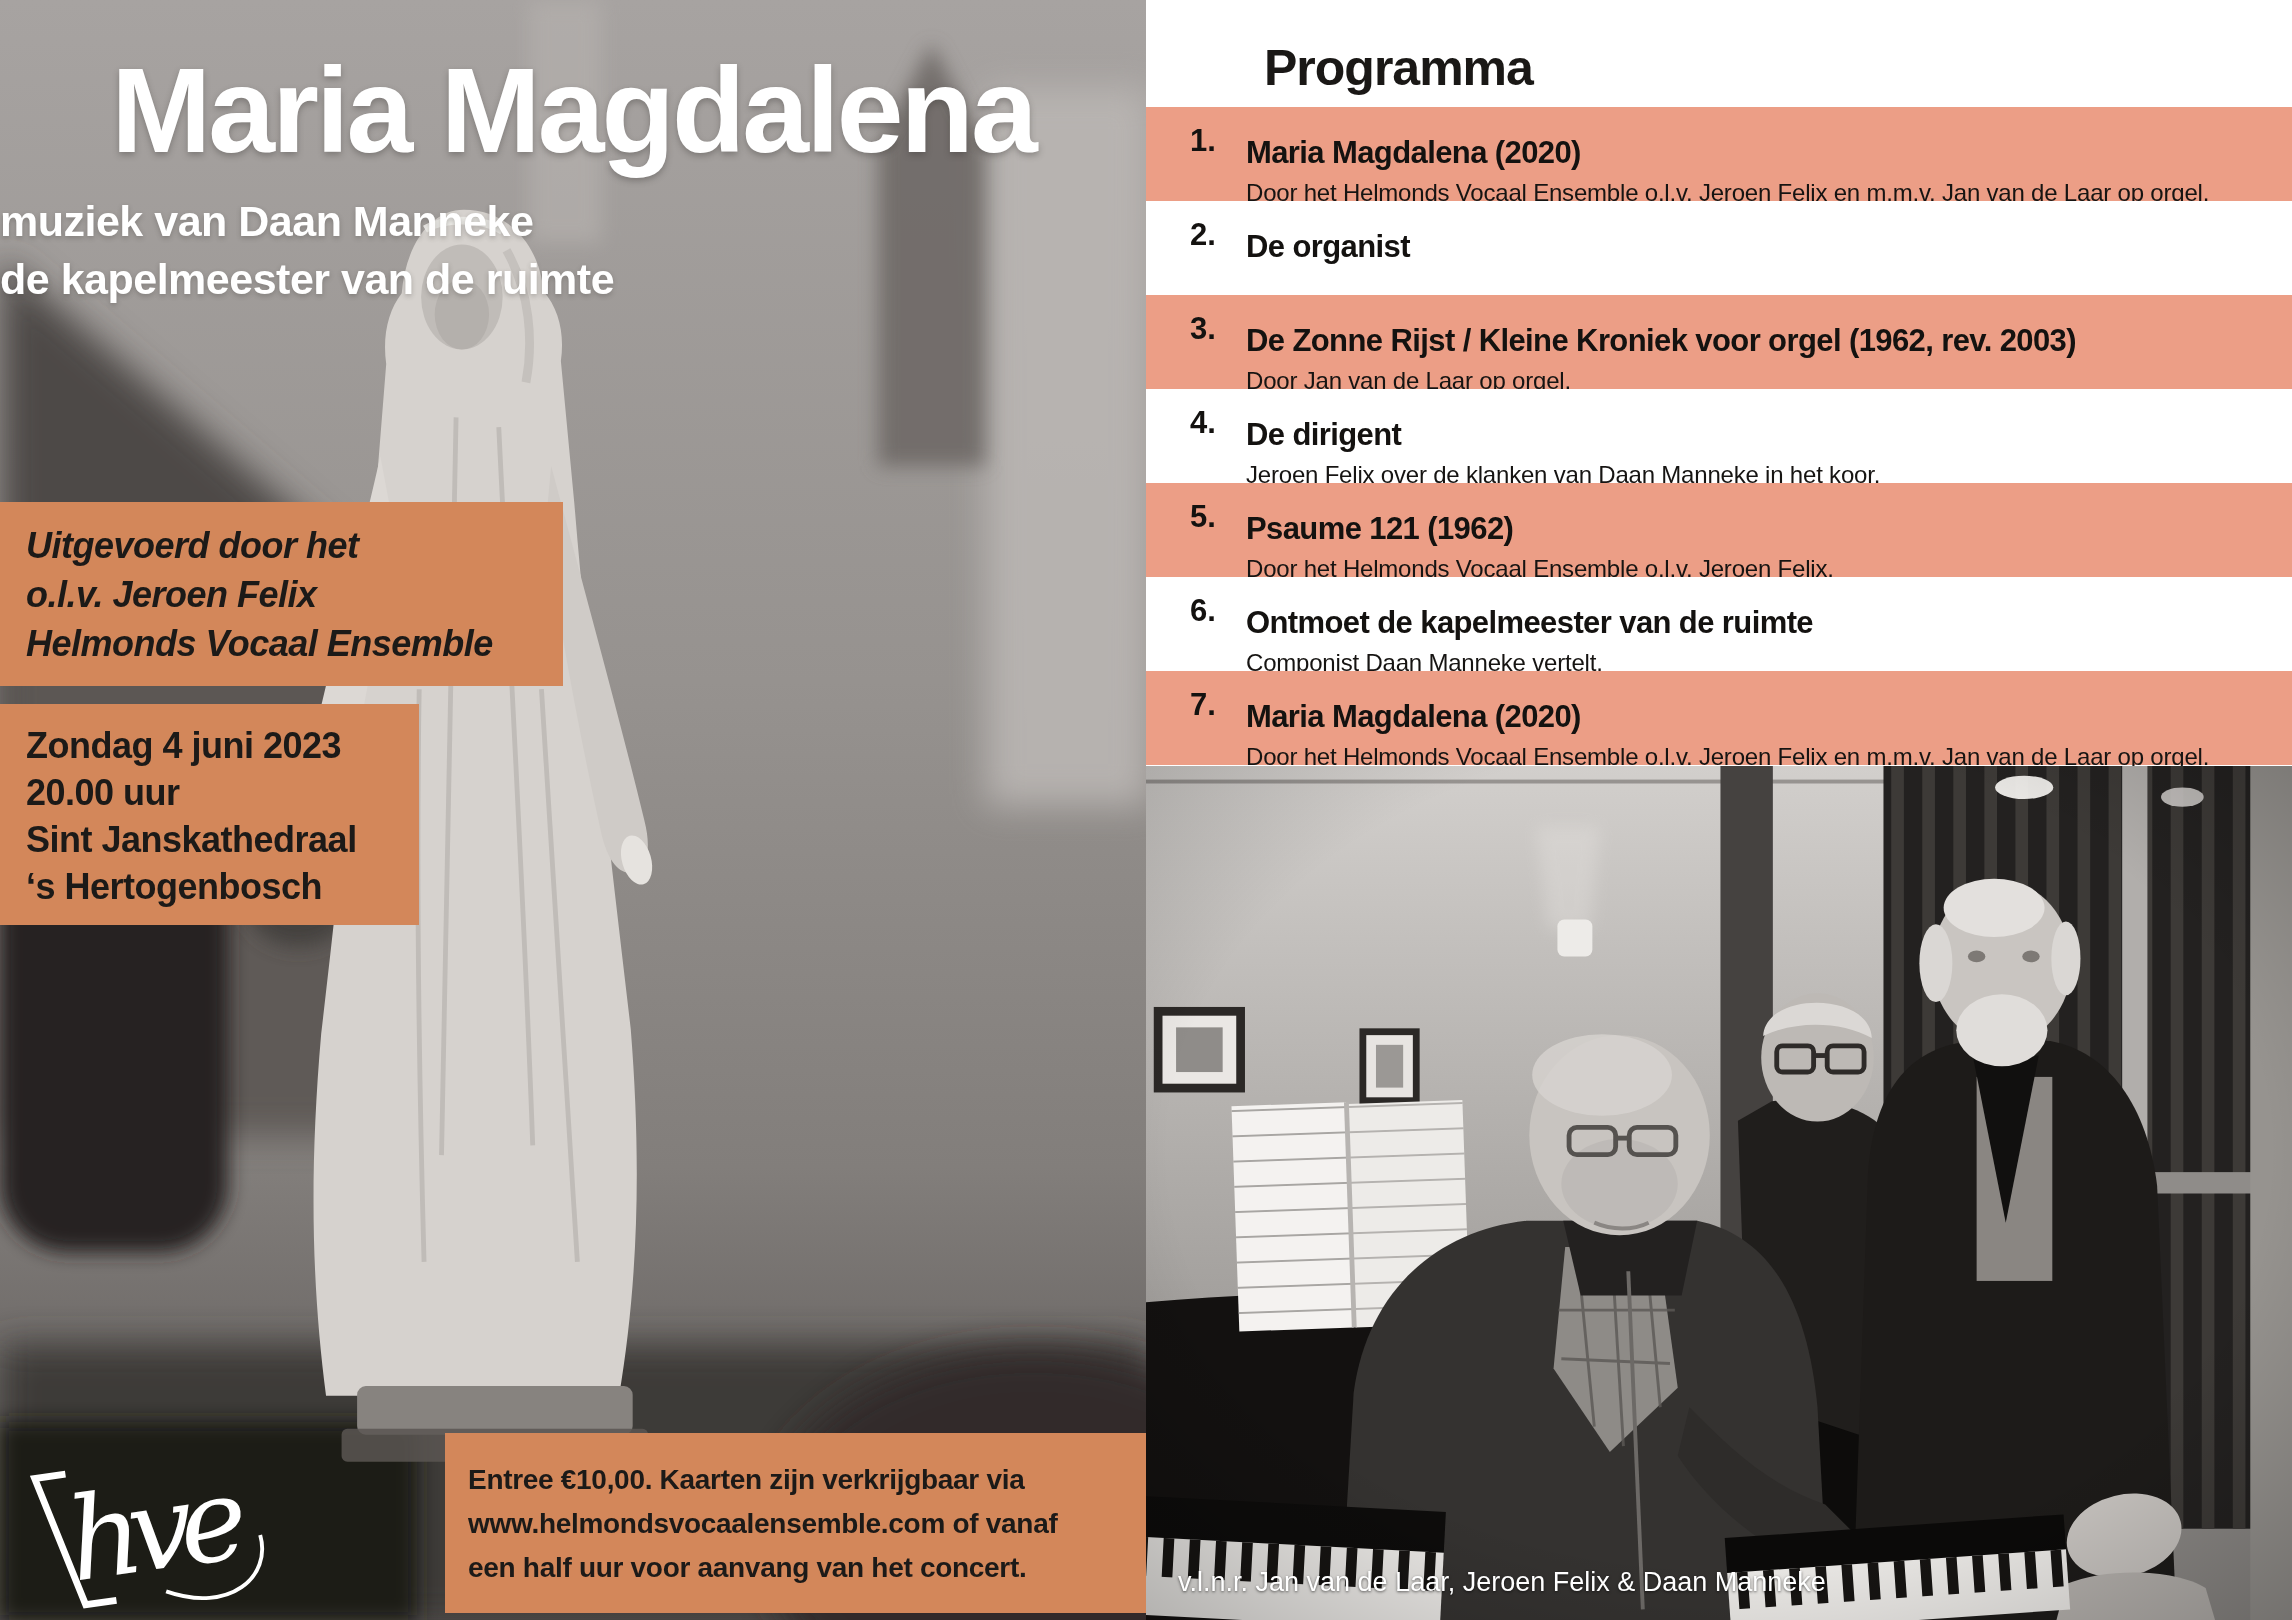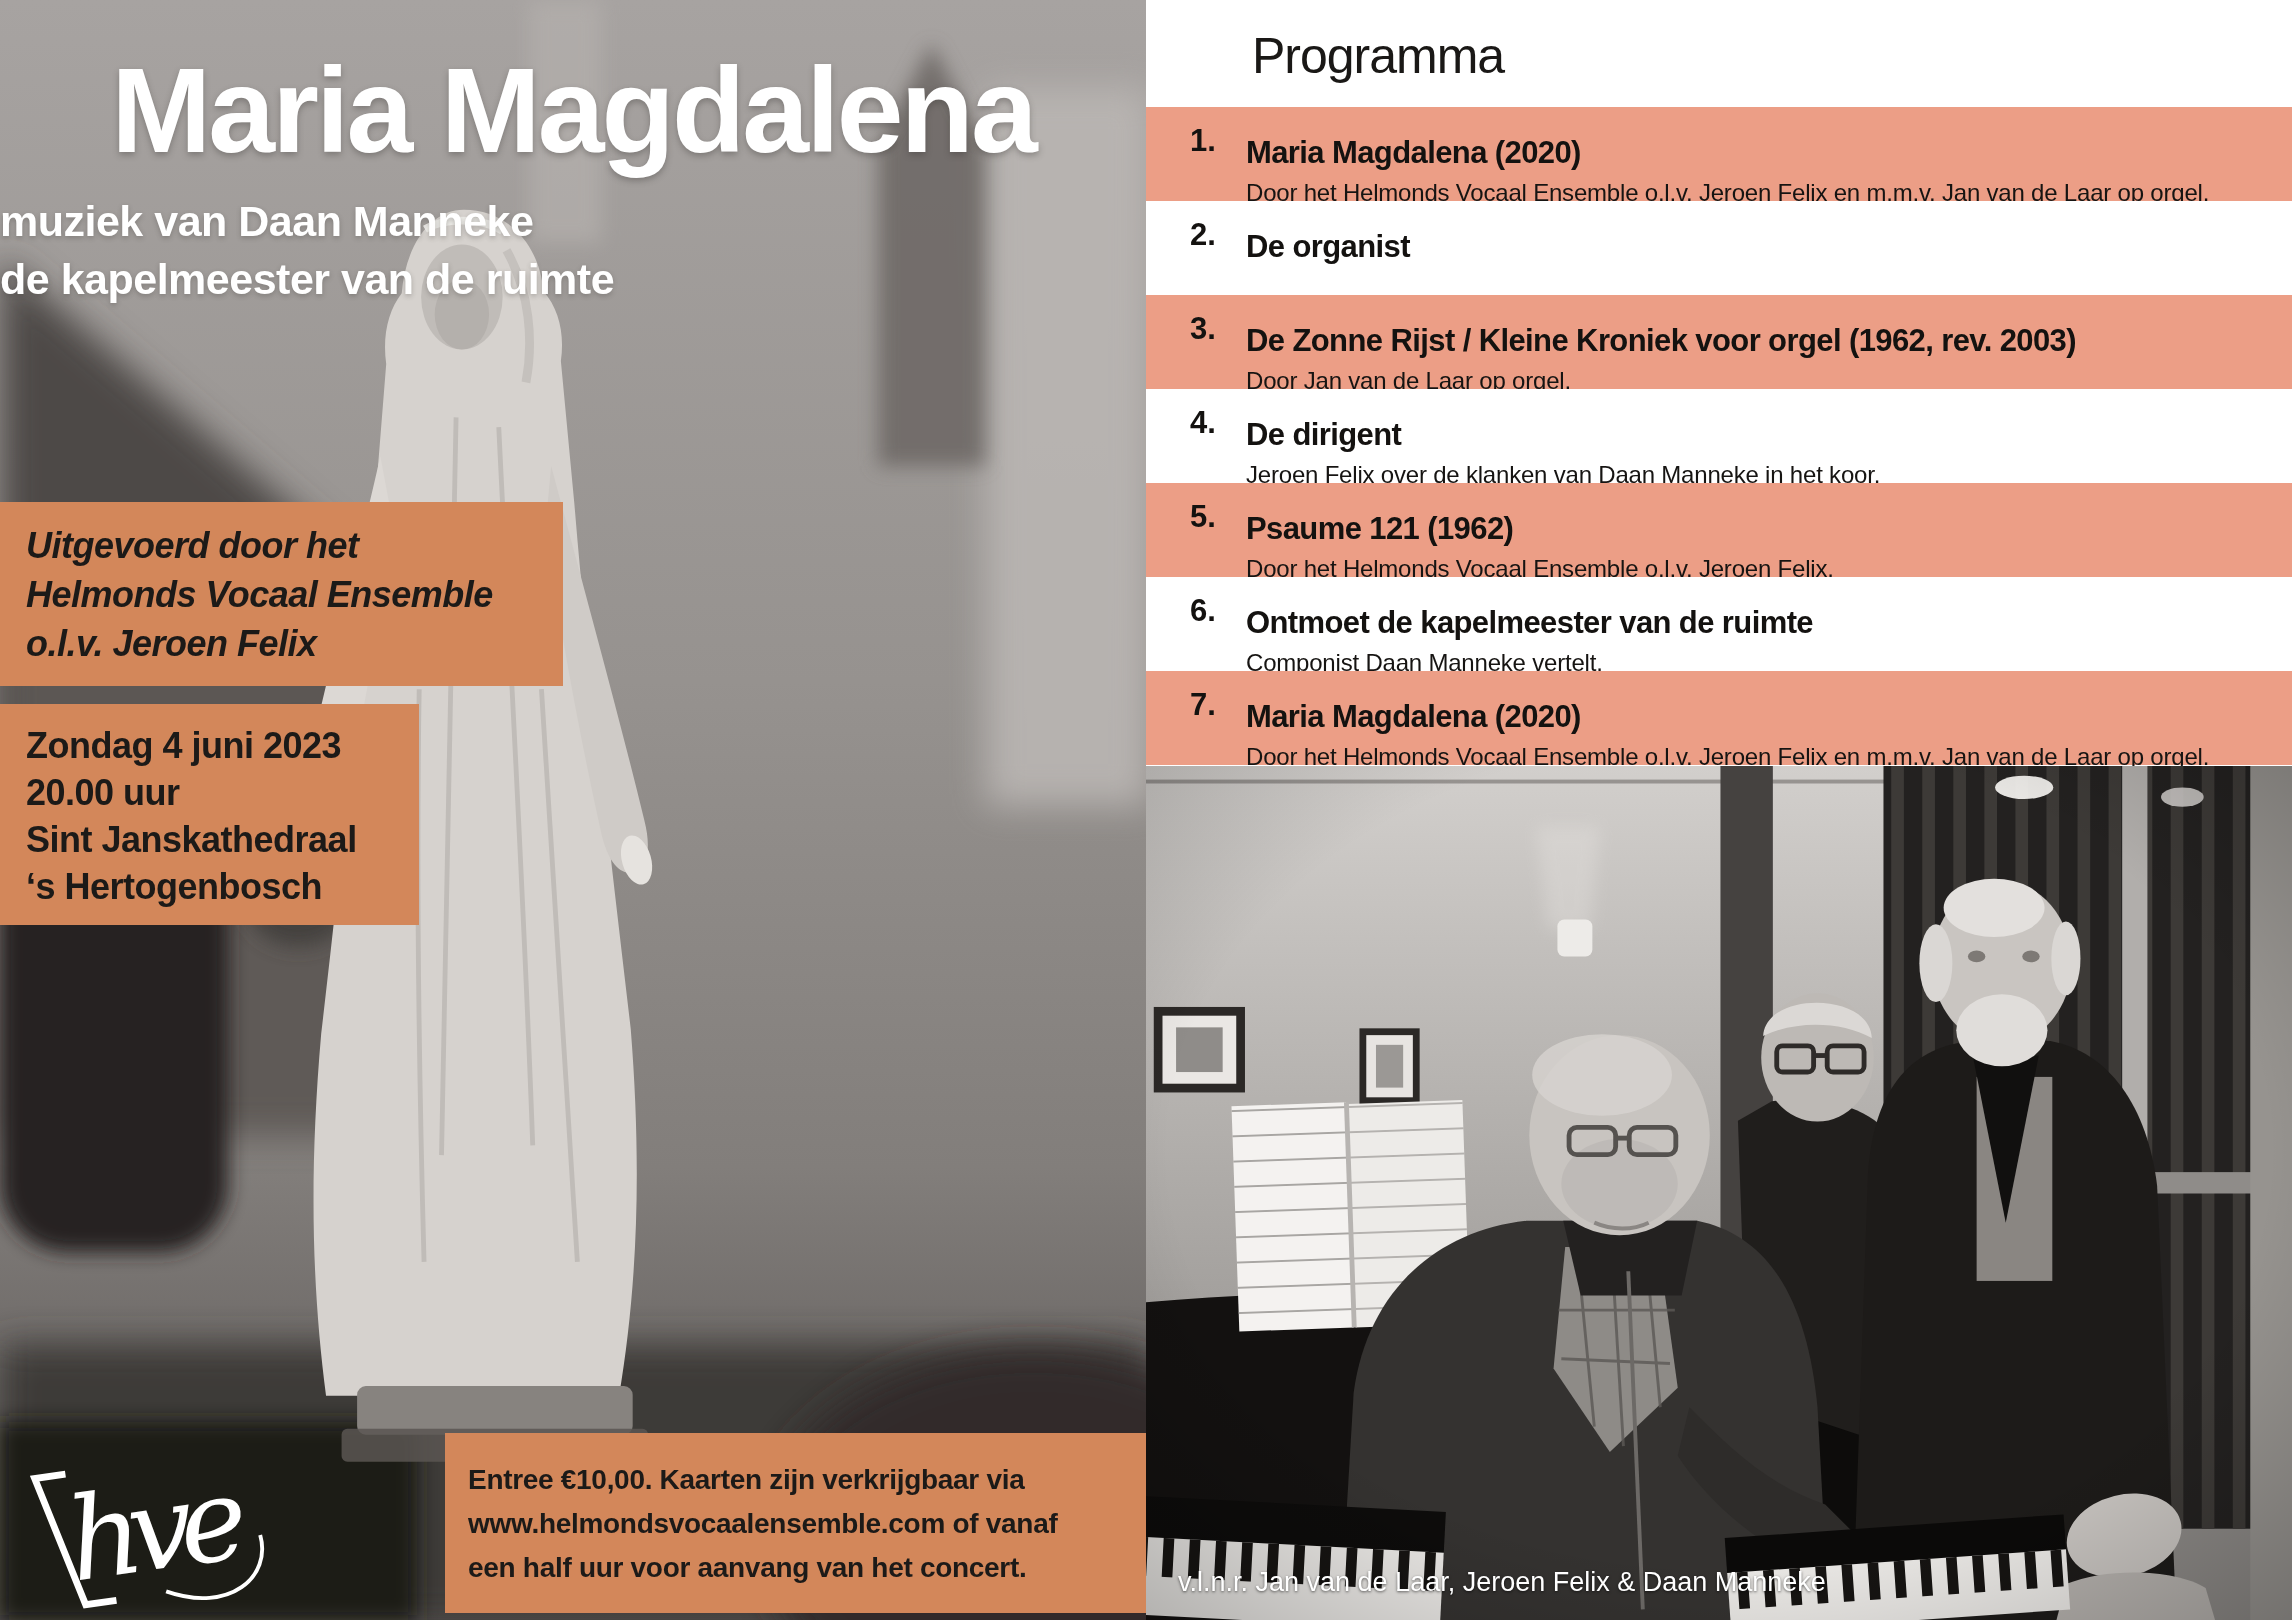--- a/index.html
+++ b/index.html
@@ -14,21 +14,21 @@
   .poster-subtitle{position:absolute;top:192px;left:0;width:100%;text-align:left;color:#ffffff;
         font-size:43px;font-weight:700;line-height:58px;letter-spacing:-0.5px;
         text-shadow:0 1.9px 4.9px rgba(55,52,50,.30);}
   .info-box{position:absolute;box-sizing:border-box;background:#d3875a;color:#1c1a18;font-weight:700;}
   .performers-box{left:0;top:502px;width:563px;padding:19.4px 9.7px 17.5px 26px;font-size:36px;line-height:49px;letter-spacing:-0.5px;font-style:italic;}
   .event-box{left:0;top:704px;width:419px;padding:17.5px 7.8px 15.5px 26px;font-size:36px;line-height:47px;letter-spacing:-0.5px;}
   .tickets-box{left:419px;top:1433px;width:727px;padding:25px 0 23px 23px;font-size:28px;line-height:44px;letter-spacing:-0.3px;white-space:nowrap;margin-left:26px;}
   .logo{position:absolute;left:13.6px;top:1448px;width:264px;height:167px;}
   
   .right-panel{position:absolute;left:1146px;top:0;width:1146px;height:1621px;background:#ffffff;}
-  .program-heading{position:absolute;left:102px;top:23px;margin:4px;font-size:50px;font-weight:400;
+  .program-heading{position:absolute;left:102px;top:23px;margin:16px;font-size:50px;font-weight:700;
         color:#1a1816;letter-spacing:-1px;}
   .program-list{position:absolute;left:0;top:107px;width:1146px;}
   .program-item{position:relative;height:94px;box-sizing:border-box;padding:12.6px 0 0 100px;background:#ffffff;}
   .program-item.band{background:#ec9e86;}
   .item-num{position:absolute;left:44px;top:12.6px;font-size:31px;font-weight:700;line-height:41px;color:#141210;}
   .item-title{font-size:31px;font-weight:700;line-height:41px;color:#141210;letter-spacing:-0.6px;white-space:nowrap;margin-top:12px;}
   .item-desc{margin-top:5px;font-size:24px;font-weight:400;line-height:30px;color:#161412;letter-spacing:-0.2px;white-space:nowrap;}
   .group-photo{position:absolute;left:0;top:766px;width:1146px;height:855px;overflow:hidden;background:#2a2826;}
   .photo-caption{position:absolute;left:32px;bottom:23px;color:#ffffff;font-size:27px;font-weight:400;
         text-shadow:0 1px 2.9px rgba(0,0,0,.6);white-space:nowrap;}
@@ -90,22 +90,22 @@
 
     <h1 class="poster-title">Maria Magdalena</h1>
 
     <div class="poster-subtitle">
       <div>muziek van Daan Manneke</div>
       <div>de kapelmeester van de ruimte</div>
     </div>
 
     <div class="info-box performers-box">
       <div>Uitgevoerd door het</div>
+      <div>o.l.v. Jeroen Felix</div>
       <div>Helmonds Vocaal Ensemble</div>
-      <div>o.l.v. Jeroen Felix</div>
     </div>
 
     <div class="info-box event-box">
       <div>Zondag 4 juni 2023</div>
       <div>20.00 uur</div>
       <div>Sint Janskathedraal</div>
       <div>‘s Hertogenbosch</div>
     </div>
 
     <div class="logo">

